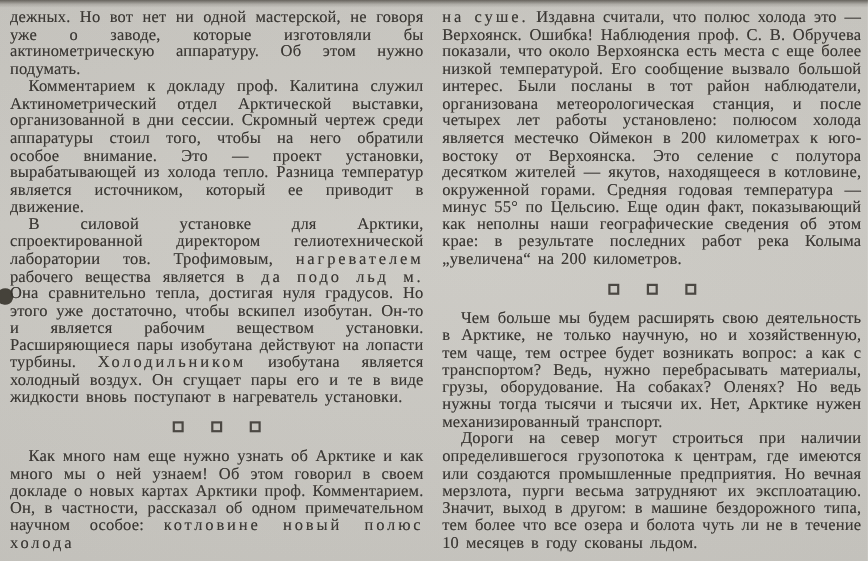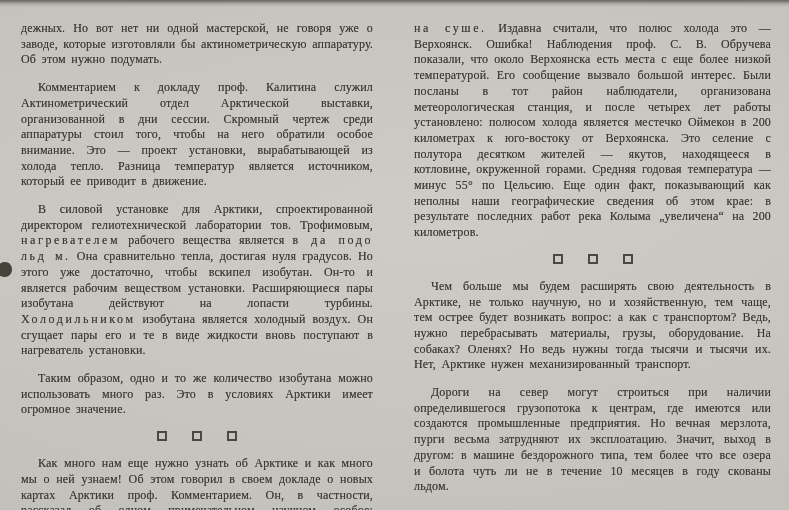--- a/index.html
+++ b/index.html
@@ -31,22 +31,22 @@
   .columns{
     position:relative;
     display:flex;
     gap:17px;
     padding:9px 6px 0 9px;
     box-sizing:border-box;
   }
   .col{width:376px;box-sizing:border-box;}
   .col-right{width:381px;}
   .para{
-    margin:12px;
-    font-size:12px;
+    margin:0;
+    font-size:15px;
     line-height:15.7px;
     color:#3b3834;
     text-align:justify;
     word-spacing:2.4px;
     letter-spacing:0.15px;
     text-shadow:0 0 0.4px rgba(59,56,52,0.55);
   }
   .para.indent{text-indent:17px;}
   .italic{}
   .spaced{letter-spacing:2.6px;}
@@ -67,21 +67,20 @@
 </head>
 <body>
 
 <div class="page">
   <div class="top-shade"></div>
   <div class="columns">
     <div class="col col-left">
         <p class="para" style="color: rgb(59, 56, 52);"><span>дежных. Но вот нет ни одной мастерской, не говоря уже о заводе, которые изготовляли бы актинометрическую аппаратуру. Об этом нужно подумать.</span></p>
         <p class="para indent" style="color: rgb(59, 56, 52);"><span>Комментарием к докладу проф. </span><span class="italic">Калитина</span><span> служил Актинометрический отдел Арктической выставки, организованной в дни сессии. Скромный чертеж среди аппаратуры стоил того, чтобы на него обратили особое внимание. Это — проект установки, вырабатывающей из холода тепло. Разница температур является источником, который ее приводит в движение.</span></p>
         <p class="para indent" style="color: rgb(59, 56, 52);"><span>В силовой установке для Арктики, спроектированной директором гелиотехнической лаборатории </span><span class="italic">тов. Трофимовым</span><span>, </span><span class="spaced">нагревателем</span><span> рабочего вещества является </span><span class="spaced">в да подо льд м.</span><span> Она сравнительно тепла, достигая нуля градусов. Но этого уже достаточно, чтобы вскипел изобутан. Он-то и является рабочим веществом установки. Расширяющиеся пары изобутана действуют на лопасти турбины. </span><span class="spaced">Холодильником</span><span> изобутана является холодный воздух. Он сгущает пары его и те в виде жидкости вновь поступают в нагреватель установки.</span></p>
-        <p class="para indent" style="color: rgb(59, 56, 52);"><span>Таким образом, одно и то же количество изобутана можно использовать много раз. Это в условиях Арктики имеет огромное значение.</span></p>
         <div class="divider">
           <span class="sq"></span>
           <span class="sq"></span>
           <span class="sq"></span>
         </div>
         <p class="para indent" style="color: rgb(59, 56, 52);"><span>Как много нам еще нужно узнать об Арктике и как много мы о ней узнаем! Об этом говорил в своем докладе о новых картах Арктики проф. </span><span class="italic">Комментарием</span><span>. Он, в частности, рассказал об одном примечательном научном особое: </span><span class="spaced">котловине новый полюс холода</span></p>
       </div>
     <div class="col col-right">
         <p class="para" style="color: rgb(59, 56, 52);"><span class="spaced">на суше.</span><span> Издавна считали, что полюс холода это — Верхоянск. Ошибка! Наблюдения проф. С. В. Обручева показали, что около Верхоянска есть места с еще более низкой температурой. Его сообщение вызвало большой интерес. Были посланы в тот район наблюдатели, организована метеорологическая станция, и после четырех лет работы установлено: полюсом холода является местечко Оймекон в 200 километрах к юго-востоку от Верхоянска. Это селение с полутора десятком жителей — якутов, находящееся в котловине, окруженной горами. Средняя годовая температура — минус 55° по Цельсию. Еще один факт, показывающий как неполны наши географические сведения об этом крае: в результате последних работ река Колыма „увеличена“ на 200 километров.</span></p>
         <div class="divider">

